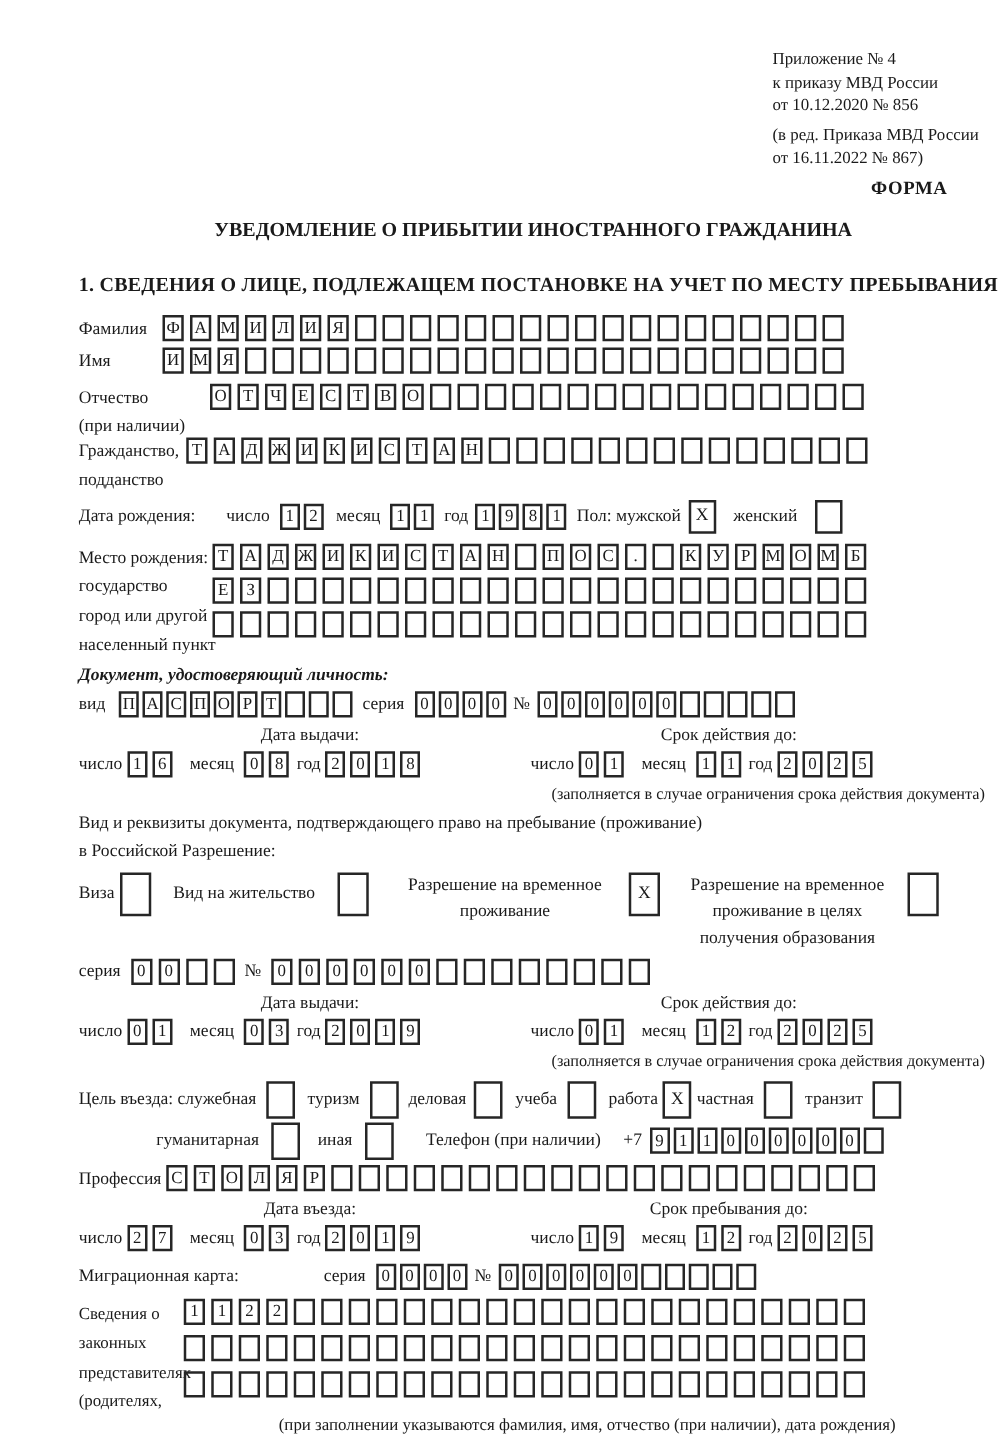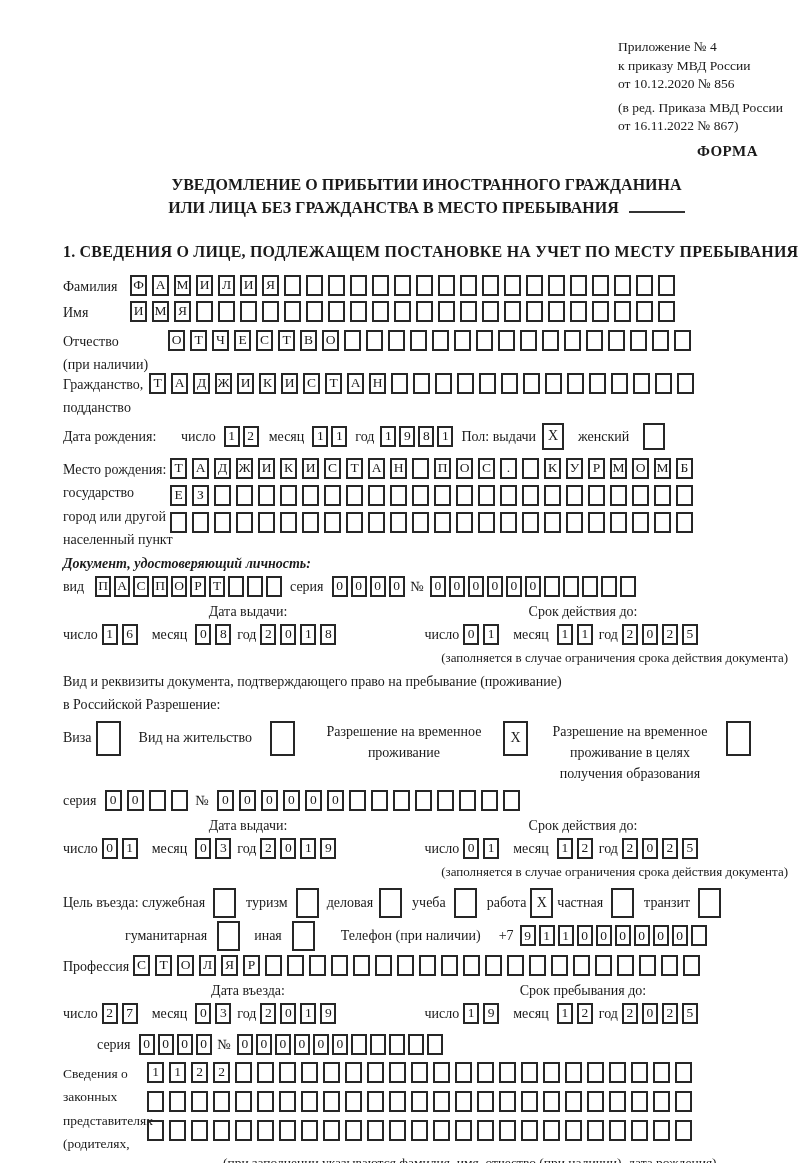--- a/index.html
+++ b/index.html
@@ -68,21 +68,20 @@
     <div>от 10.12.2020 № 856</div>
     <div class="gap"></div>
     <div>(в ред. Приказа МВД России</div>
     <div>от 16.11.2022 № 867)</div>
   </div>
 
   <div class="forma">ФОРМА</div>
 
   <div class="title">
     <div>УВЕДОМЛЕНИЕ О ПРИБЫТИИ ИНОСТРАННОГО ГРАЖДАНИНА</div>
-    <div><span>ИЛИ ЛИЦА БЕЗ ГРАЖДАНСТВА В МЕСТО ПРЕБЫВАНИЯ</span><span class="blank-underline"></span></div>
   </div>
 
   <div class="sec-heading">1. СВЕДЕНИЯ О ЛИЦЕ, ПОДЛЕЖАЩЕМ ПОСТАНОВКЕ НА УЧЕТ ПО МЕСТУ ПРЕБЫВАНИЯ</div>
 
   <div class="frow" style="margin-top:14px">
     <span class="flabel lw67">Фамилия</span>
     <div class="cells">
         <span class="cell">Ф</span>
         <span class="cell">А</span>
         <span class="cell">М</span>
@@ -215,21 +214,21 @@
         <span class="cell">1</span>
         <span class="cell">1</span>
       </div>
     <span class="inl g8">год</span>
     <div class="cells tight g6">
         <span class="cell">1</span>
         <span class="cell">9</span>
         <span class="cell">8</span>
         <span class="cell">1</span>
       </div>
-    <span class="inl g8">Пол: выдачи</span>
+    <span class="inl g8">Пол: мужской</span>
     <span class="cb g6">X</span>
     <span class="inl g14">женский</span>
     <span class="cb g14"></span>
   </div>
 
   <div class="frow" style="margin-top:8px">
     <span class="flabel lw107" style="line-height:23.5px">
       <span>Место рождения:</span><br>
       <span>государство</span><br>
       <span>город или другой</span><br>
@@ -588,20 +587,21 @@
     <span class="inl g6">год</span>
     <div class="cells tight g4">
         <span class="cell">2</span>
         <span class="cell">0</span>
         <span class="cell">2</span>
         <span class="cell">5</span>
       </div>
   </div>
 
   <div class="frow" style="margin-top:6px; align-items:center">
+    <span class="inl lw160">Миграционная карта:</span>
     <span class="inl g34">серия</span>
     <div class="cells tight g8">
         <span class="cell">0</span>
         <span class="cell">0</span>
         <span class="cell">0</span>
         <span class="cell">0</span>
       </div>
     <span class="inl g6">№</span>
     <div class="cells tight g6">
         <span class="cell">0</span>

